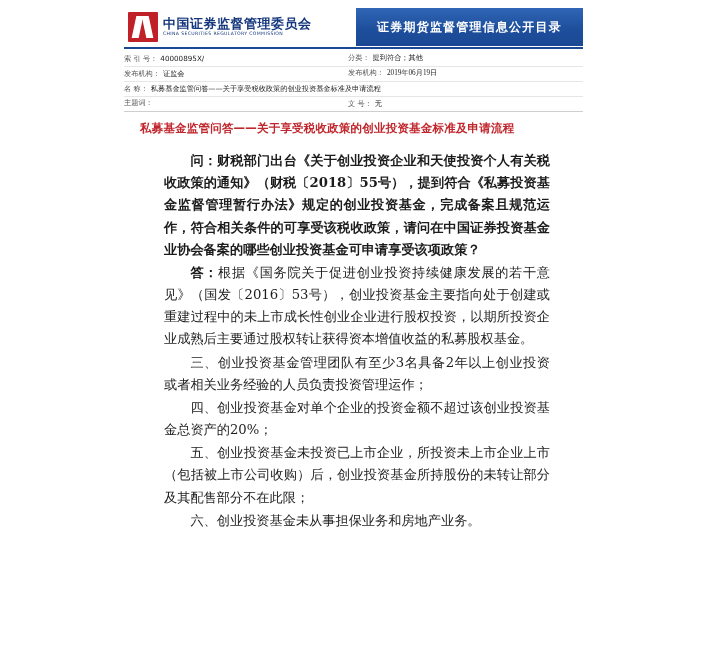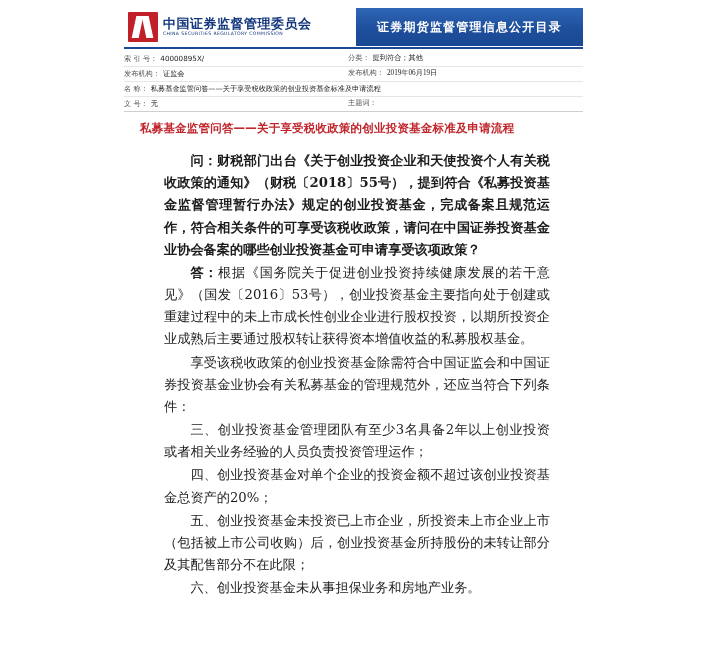--- a/index.html
+++ b/index.html
@@ -212,40 +212,39 @@
         <span class="meta-value">2019年06月19日</span>
       </div>
     </div>
     <div class="meta-row">
       <div class="meta-cell left" style="width:448px">
         <span class="meta-label">名     称：</span>
         <span class="meta-value">私募基金监管问答——关于享受税收政策的创业投资基金标准及申请流程</span>
       </div>
     </div>
     <div class="meta-row">
+      <div class="meta-cell right">
+        <span class="meta-label">主题词：</span>
+        <span class="meta-value"></span>
+      </div>
       <div class="meta-cell left">
         <span class="meta-label">文     号：</span>
         <span class="meta-value">无</span>
-      </div>
-      <div class="meta-cell right">
-        <span class="meta-label">主题词：</span>
-        <span class="meta-value"></span>
       </div>
     </div>
   </div>
 
   <div class="doc-title">私募基金监管问答——关于享受税收政策的创业投资基金标准及申请流程</div>
 
   <div class="body">
     <p class="para q">
       <span class="lead">问：</span><span>财税部门出台《关于创业投资企业和天使投资个人有关税收政策的通知》（财税〔2018〕55号），提到符合《私募投资基金监督管理暂行办法》规定的创业投资基金，完成备案且规范运作，符合相关条件的可享受该税收政策，请问在中国证券投资基金业协会备案的哪些创业投资基金可申请享受该项政策？</span>
     </p>
     <p class="para">
       <span class="lead">答：</span><span>根据《国务院关于促进创业投资持续健康发展的若干意见》（国发〔2016〕53号），创业投资基金主要指向处于创建或重建过程中的未上市成长性创业企业进行股权投资，以期所投资企业成熟后主要通过股权转让获得资本增值收益的私募股权基金。</span>
     </p>
-    <p class="para">享受该税收政策的创业投资基金除需符合中国证监会和中国证券投资基金业协会有关私募基金的管理规范外，还应当符合下列条件：</p>
     <p class="para">三、创业投资基金管理团队有至少3名具备2年以上创业投资或者相关业务经验的人员负责投资管理运作；</p>
     <p class="para">四、创业投资基金对单个企业的投资金额不超过该创业投资基金总资产的20%；</p>
     <p class="para">五、创业投资基金未投资已上市企业，所投资未上市企业上市（包括被上市公司收购）后，创业投资基金所持股份的未转让部分及其配售部分不在此限；</p>
     <p class="para">六、创业投资基金未从事担保业务和房地产业务。</p>
   </div>
 
 </div>
 
 </body></html>

